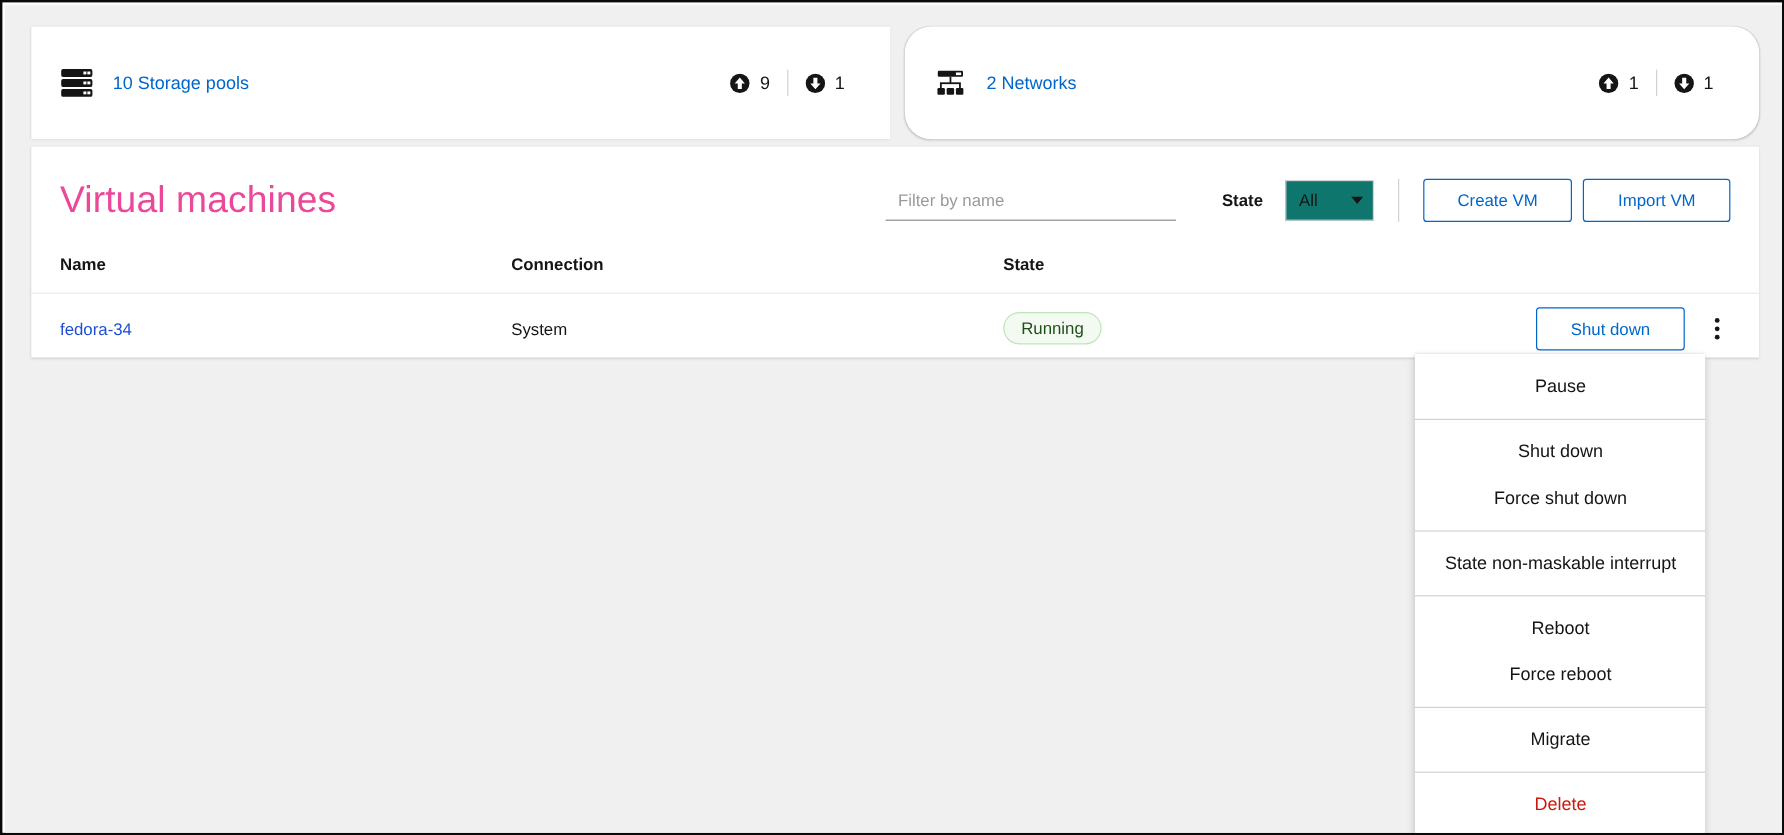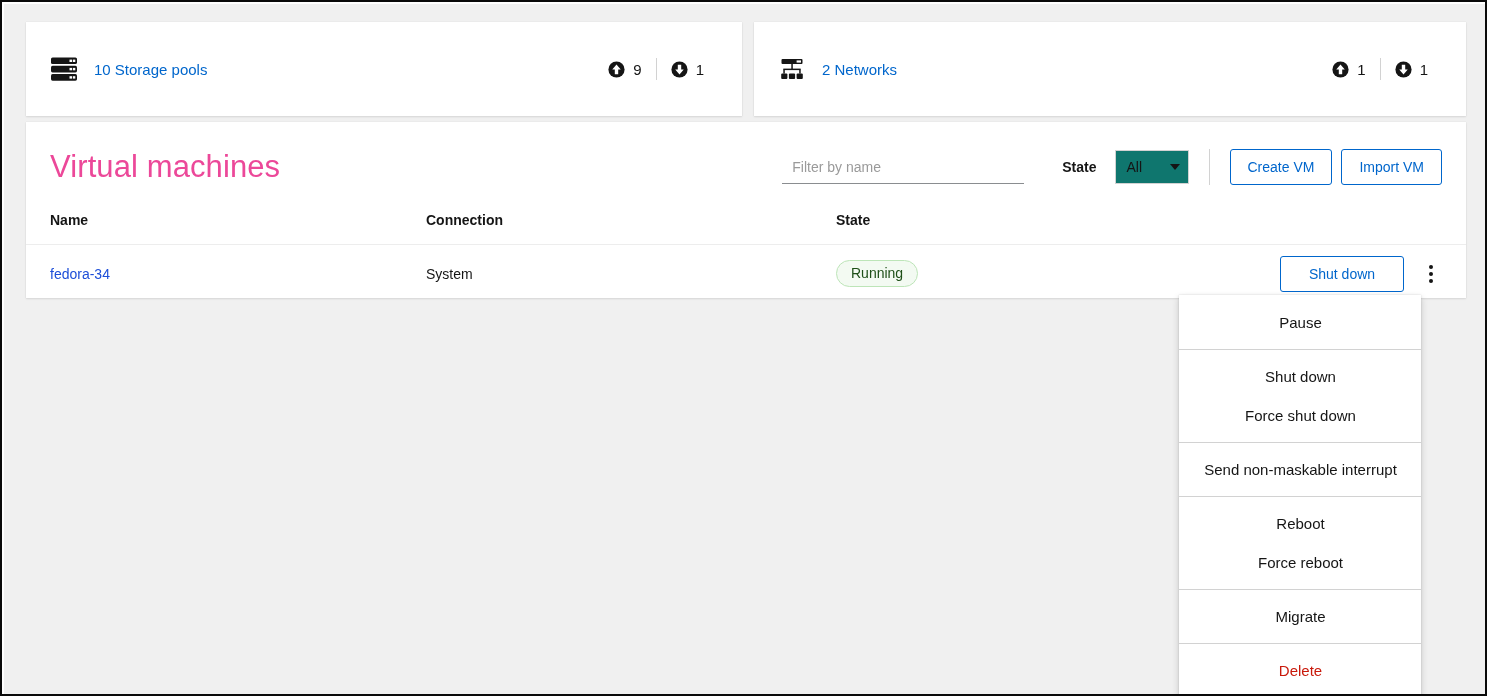--- a/index.html
+++ b/index.html
@@ -49,20 +49,21 @@
     top: 18px;
     width: 716px;
     height: 94px;
   }
 
   #networks-card {
     left: 750px;
     top: 18px;
     width: 712px;
     height: 94px;
+    border-radius: 22px;
   }
 
   .card-inner {
     position: absolute;
     left: 0; top: 0; right: 0; bottom: 0;
     display: flex;
     align-items: center;
     padding: 0 24px;
   }
 
@@ -197,21 +198,21 @@
     margin-right: 20px;
   }
 
   .btn-secondary {
     height: 36px;
     border: 1px solid #06c;
     background: #ffffff;
     color: #06c;
     font-family: "Liberation Sans", sans-serif;
     font-size: 14px;
-    padding: 0 17px;
+    padding: 0 28px;
     cursor: pointer;
     white-space: nowrap;
     border-radius: 3px;
   }
 
   #create-vm-button { margin-right: 9px; }
 
   
   #vm-table {
     position: absolute;
@@ -476,21 +477,21 @@
       <div class="menu-group pad-bot">
         <button class="menu-item">Pause</button>
       </div>
 
       <div class="menu-group pad-top pad-bot">
         <button class="menu-item">Shut down</button>
         <button class="menu-item">Force shut down</button>
       </div>
 
       <div class="menu-group pad-top pad-bot">
-        <button class="menu-item">Send non-maskable interrupt</button>
+        <button class="menu-item">State non-maskable interrupt</button>
       </div>
 
       <div class="menu-group pad-top pad-bot">
         <button class="menu-item">Reboot</button>
         <button class="menu-item">Force reboot</button>
       </div>
 
       <div class="menu-group pad-top pad-bot">
         <button class="menu-item">Migrate</button>
       </div>

